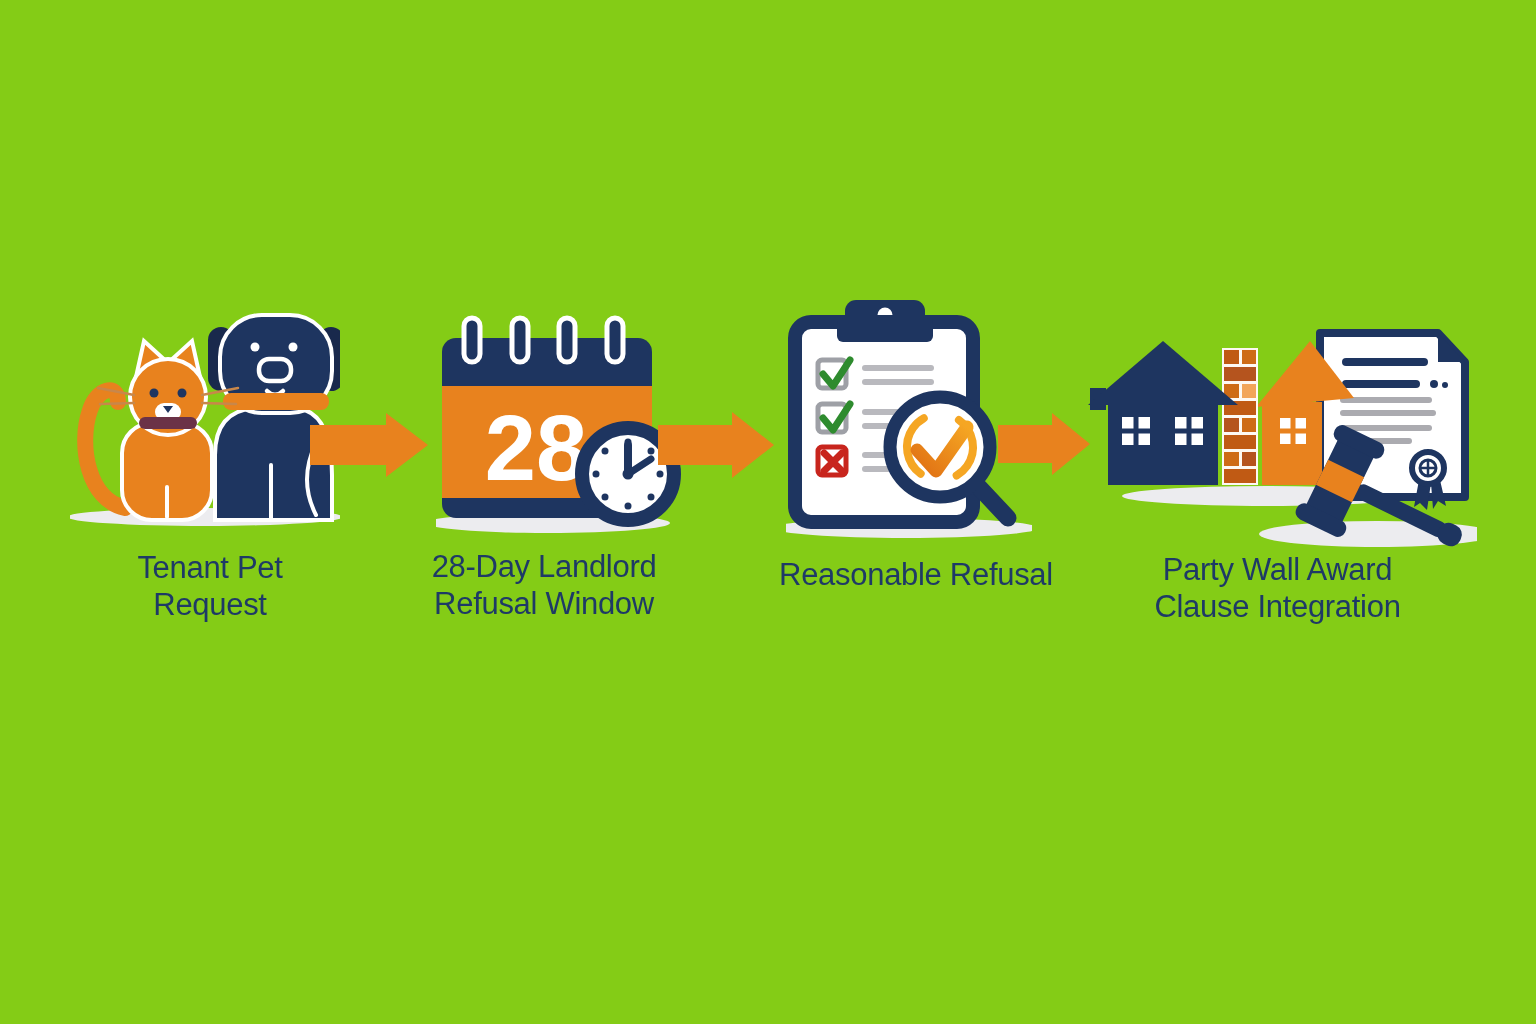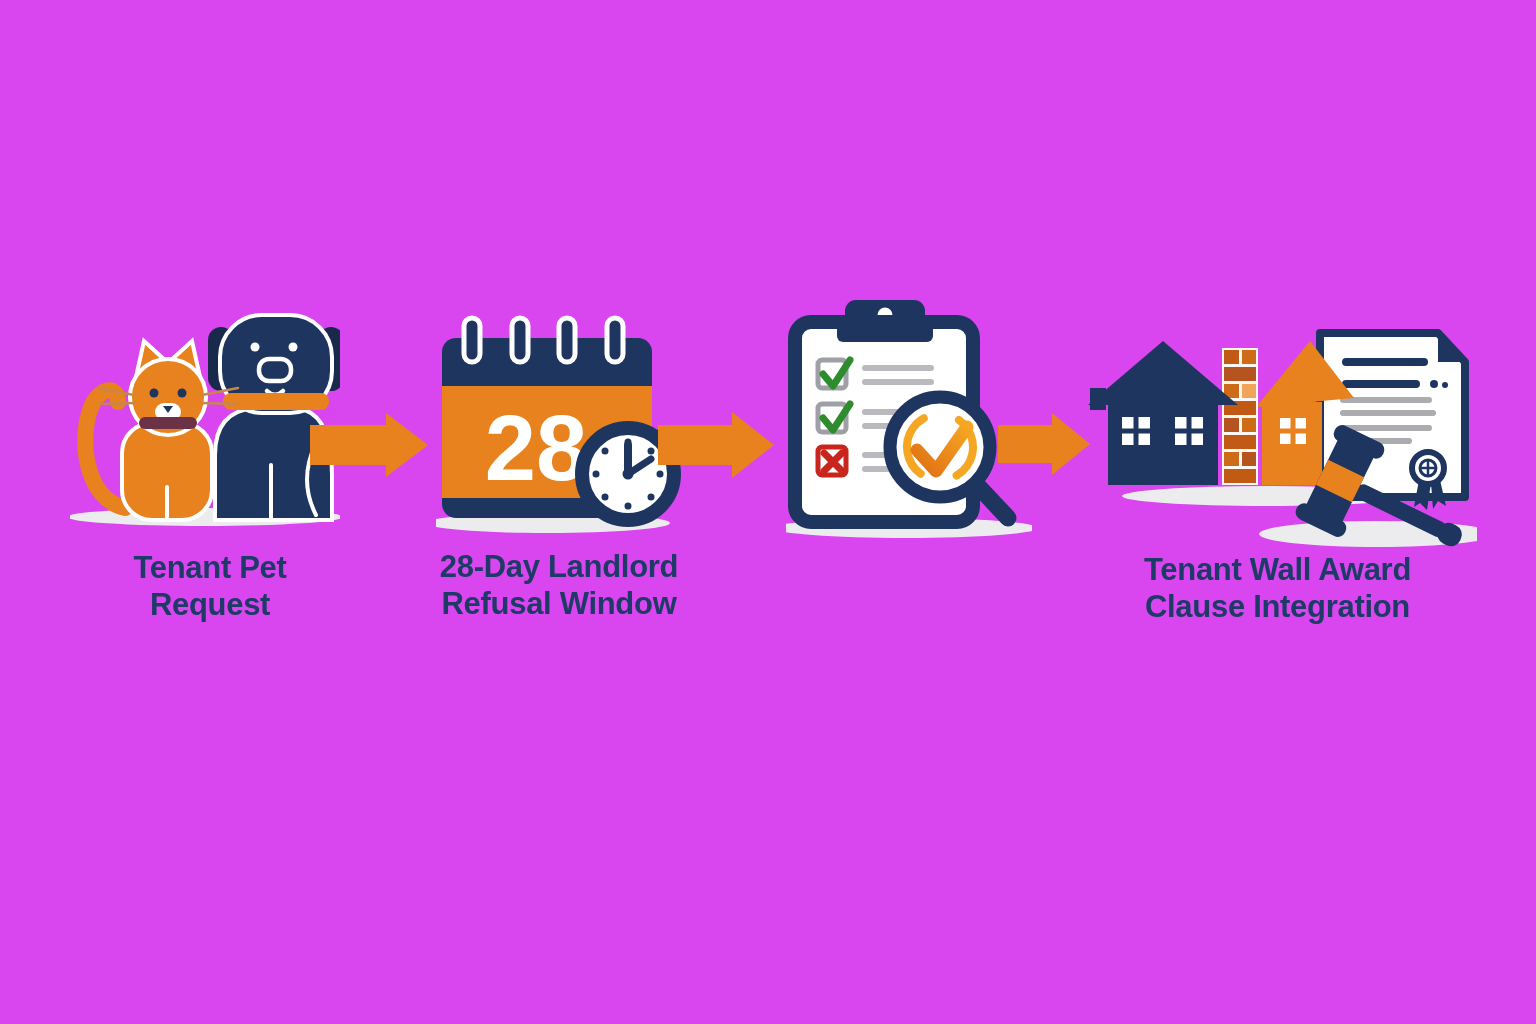--- a/index.html
+++ b/index.html
@@ -1,19 +1,19 @@
 <!DOCTYPE html>
 <html><head>
 <meta charset="utf-8">
 <style>
   html,body{margin:0;padding:0;background:#ffffff;}
-  .canvas{position:relative;width:1536px;height:1024px;background:#d946ef;overflow:hidden;
+  .canvas{position:relative;width:1536px;height:1024px;background:#84cc16;overflow:hidden;
           font-family:"Liberation Sans",sans-serif;}
   .abs{position:absolute;}
-  .label{position:absolute;text-align:center;font-weight:bold;color:#1E3A66;
+  .label{position:absolute;text-align:center;font-weight:normal;color:#1E3A66;
          font-size:31px;line-height:37px;letter-spacing:-0.3px;}
   .label span{display:block;}
 </style>
 </head>
 <body>
 
 <div class="canvas">
 
   <svg class="abs" style="left:70px;top:305px" width="270" height="225" viewBox="0 0 270 225">
     <ellipse cx="135" cy="212" rx="138" ry="9" fill="#ECECEF"></ellipse>
@@ -195,24 +195,25 @@
       <rect x="-27" y="-52" width="54" height="17" rx="8" fill="#1E3560"></rect>
       <rect x="-27" y="35" width="54" height="17" rx="8" fill="#1E3560"></rect>
       <rect x="-20" y="-14" width="40" height="28" fill="#E8821E"></rect>
     </g>
   </svg>
 
   <div class="label" style="left:75px;top:549px;width:270px">
     <span>Tenant Pet</span>
     <span>Request</span>
   </div>
-  <div class="label" style="left:404px;top:548px;width:310px">
+  <div class="label" style="left:389px;top:548px;width:310px">
     <span>28-Day Landlord</span>
     <span>Refusal Window</span>
   </div>
   <div class="label" style="left:760px;top:556px;width:312px">
+    <span>Reasonable Refusal</span>
   </div>
   <div class="label" style="left:1105px;top:551px;width:345px">
-    <span>Tenant Wall Award</span>
+    <span>Party Wall Award</span>
     <span>Clause Integration</span>
   </div>
 
 </div>
 
 </body></html>

